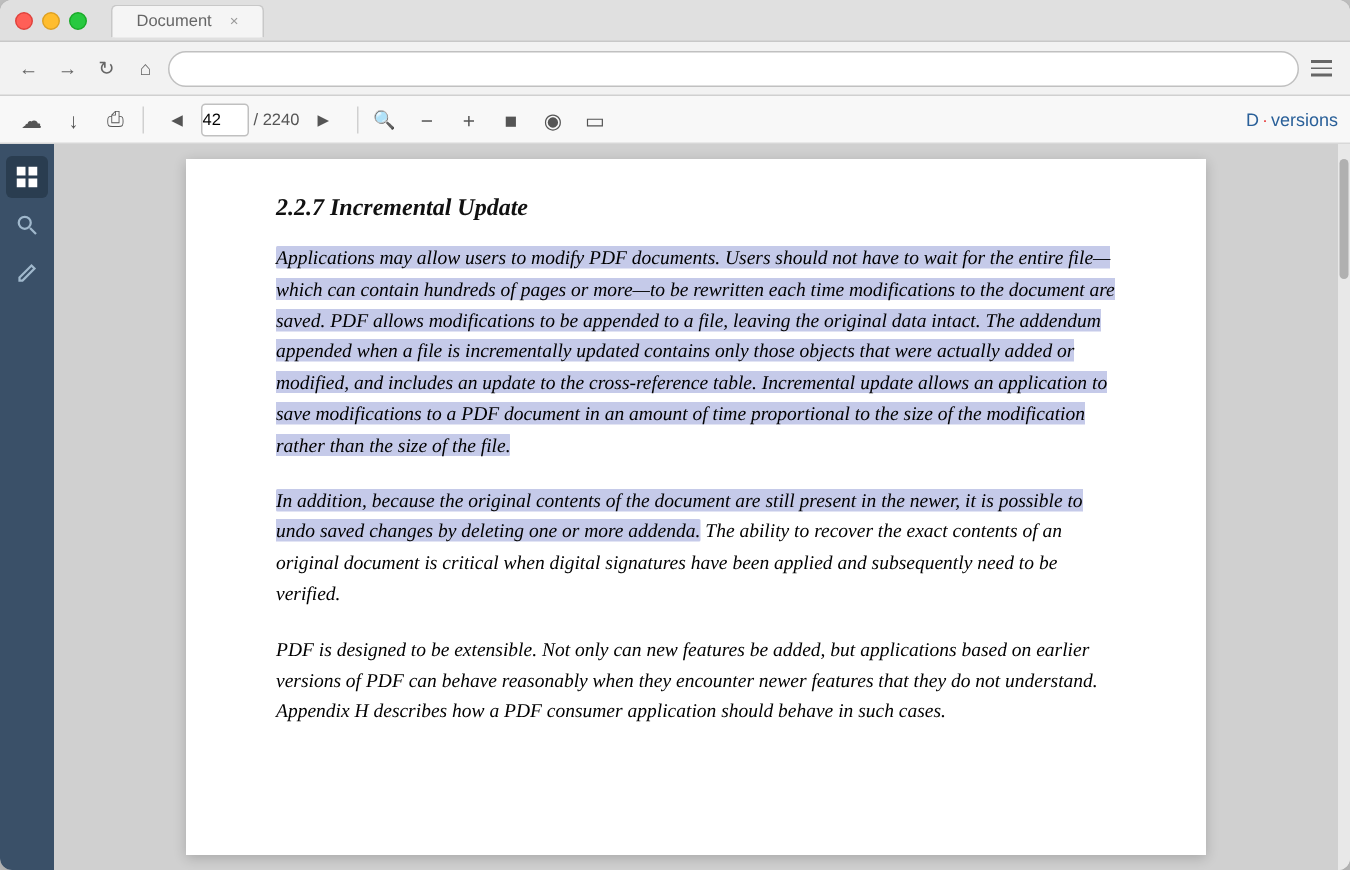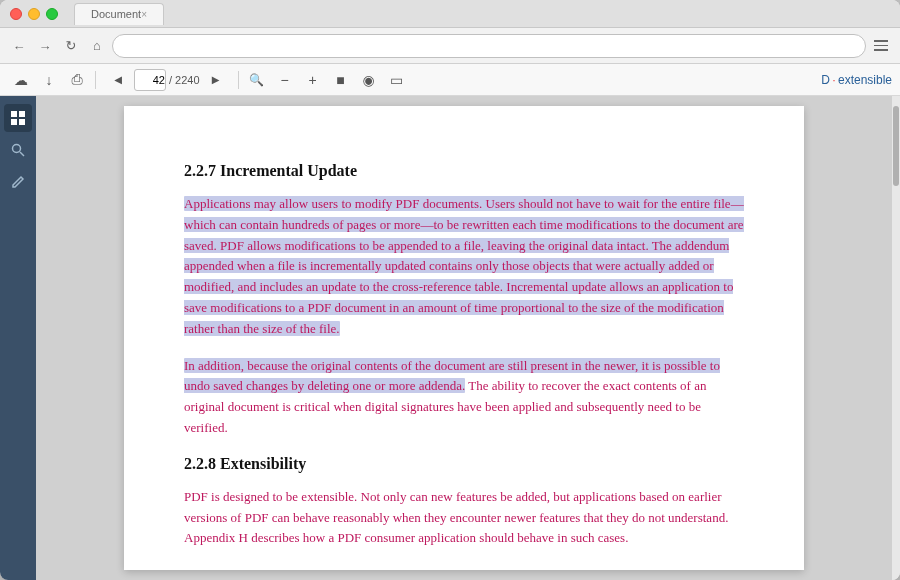--- a/index.html
+++ b/index.html
@@ -49,21 +49,21 @@
       margin-left: 10px;
       background: #f5f5f5;
       border: 1px solid #c8c8c8;
       border-bottom: none;
       border-radius: 4px 4px 0 0;
       padding: 2px 16px;
       font-size: 11px;
       color: #555;
       display: flex;
       align-items: center;
-      gap: 0;
+      gap: 12px;
       height: 22px;
     }
 
     .tab-close {
       font-size: 10px;
       color: #999;
     }
 
     
     .nav-bar {
@@ -152,21 +152,21 @@
       align-items: center;
       gap: 3px;
       margin: 0 4px;
     }
 
     .page-input {
       width: 32px;
       height: 22px;
       border: 1px solid #c0c0c0;
       border-radius: 3px;
-      text-align: right;
+      text-align: left;
       font-size: 11px;
       background: white;
     }
 
     .page-total {
       font-size: 11px;
       color: #555;
     }
 
     .toolbar-separator {
@@ -250,37 +250,38 @@
       background: #d0d0d0;
       overflow: hidden;
       display: flex;
       justify-content: center;
       padding: 10px;
     }
 
     .pdf-page {
       background: white;
       width: 680px;
-      padding: 56px 60px;
+      padding: 24px 60px;
       overflow: hidden;
       box-shadow: 0 2px 8px rgba(0,0,0,0.2);
       font-family: Georgia, 'Times New Roman', serif;
+      font-style: italic;
     }
 
     .section-heading {
       font-size: 16px;
       font-weight: bold;
       margin-bottom: 14px;
       color: #111;
     }
 
     .paragraph {
       font-size: 13px;
       line-height: 1.6;
-      color: #be185d;
+      color: #000000;
       margin-bottom: 16px;
       text-align: left;
     }
 
     .highlight {
       background-color: #c5cae9;
       border-radius: 1px;
     }
   </style>
 </head>
@@ -330,21 +331,21 @@
     <button class="toolbar-btn" style="font-size:12px;">🔍</button>
     <button class="toolbar-btn">−</button>
     <button class="toolbar-btn">+</button>
     <button class="toolbar-btn">■</button>
     <button class="toolbar-btn">◉</button>
     <button class="toolbar-btn">▭</button>
 
     <div class="docuviware-logo">
       <span>D</span>
         <span class="logo-dot">·</span>
-        <span>extensible</span>
+        <span>versions</span>
     </div>
   </div>
 
   <div class="main-area">
 
     <div class="sidebar">
       <div class="sidebar-icon active">
         <svg width="14" height="14" viewBox="0 0 14 14" fill="currentColor">
           <rect x="0" y="0" width="6" height="6"></rect>
             <rect x="8" y="0" width="6" height="6"></rect>
@@ -373,23 +374,20 @@
         </div>
 
         <p class="paragraph">
           <span class="highlight">Applications may allow users to modify PDF documents. Users should not have to wait for the entire file—which can contain hundreds of pages or more—to be rewritten each time modifications to the document are saved. PDF allows modifications to be appended to a file, leaving the original data intact. The addendum appended when a file is incrementally updated contains only those objects that were actually added or modified, and includes an update to the cross-reference table. Incremental update allows an application to save modifications to a PDF document in an amount of time proportional to the size of the modification rather than the size of the file.</span>
         </p>
 
         <p class="paragraph">
           <span class="highlight">In addition, because the original contents of the document are still present in the newer, it is possible to undo saved changes by deleting one or more addenda.</span> The ability to recover the exact contents of an original document is critical when digital signatures have been applied and subsequently need to be verified.
         </p>
 
-        <div class="section-heading">
-          <span>2.2.8   Extensibility</span>
-        </div>
 
         <p class="paragraph">PDF is designed to be extensible. Not only can new features be added, but applications based on earlier versions of PDF can behave reasonably when they encounter newer features that they do not understand. Appendix H describes how a PDF consumer application should behave in such cases.</p>
 
       </div>
     </div>
 
     <div class="scroll-track">
       <div class="scroll-thumb"></div>
     </div>
   </div>

